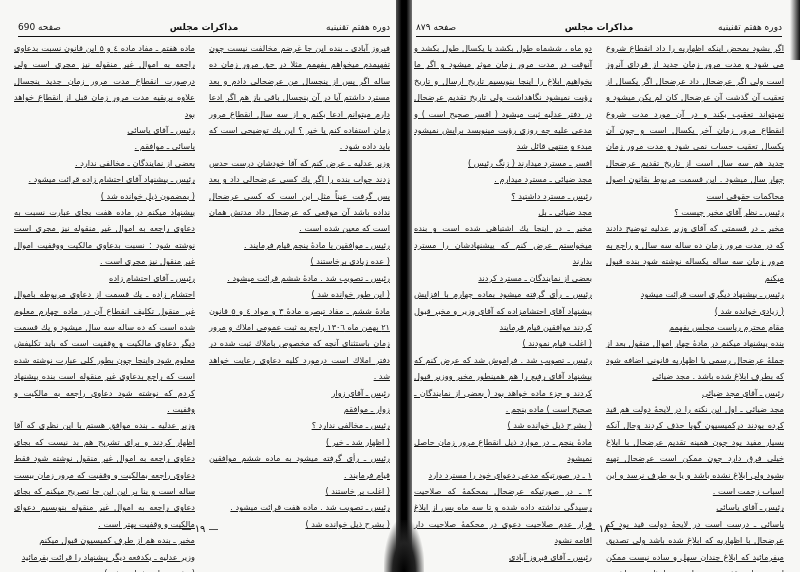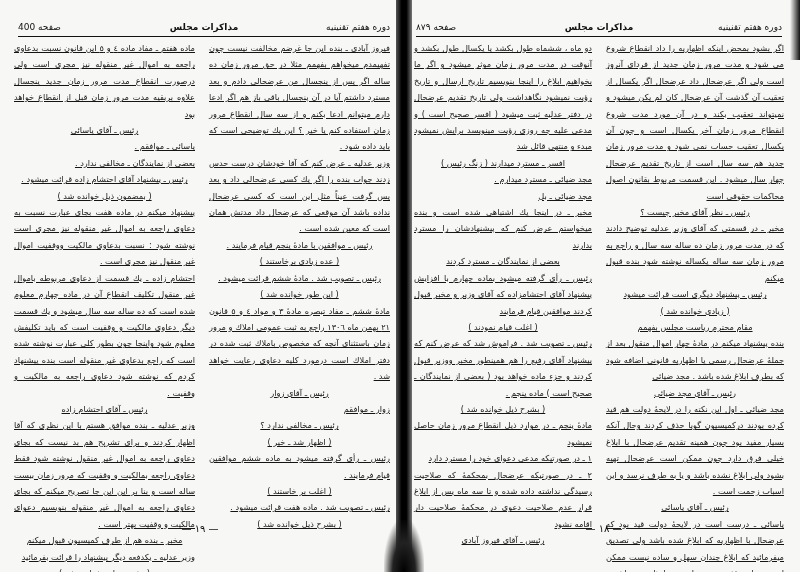--- a/index.html
+++ b/index.html
@@ -14,33 +14,33 @@
   .header{position:absolute;top:20px;left:18px;right:10px;height:16px;border-bottom:1.5px solid #111;font-size:9px;color:#111;}
   .page.right .header{left:8px;right:18px;}
   .header span{position:absolute;top:2px;white-space:nowrap;}
   .h-period{right:0;}
   .h-title{left:50%;transform:translateX(-50%);font-weight:bold;text-align:right;}
   .h-pageno{left:0;}
   .cols{position:absolute;top:40px;left:14px;right:10px;bottom:60px;display:flex;flex-direction:row;gap:14px;}
   .page.right .cols{left:6px;right:16px;}
   .col{flex:1;font-size:8.2px;line-height:16.4px;color:#151515;text-align:justify;}
   .p{margin:0;text-decoration:underline;}
-  .center{text-align:center;}
+  .center{text-align:right;}
   .footer{position:absolute;bottom:38px;left:0;right:0;text-align:center;font-size:10px;color:#111;direction:ltr;}
 </style>
 </head>
 <body>
 
 <div class="spread">
 
   <div class="page left">
     <div class="header">
       <span class="h-period">دوره هفتم تقنینیه</span>
       <span class="h-title">مذاکرات مجلس</span>
-      <span class="h-pageno">صفحه 400</span>
+      <span class="h-pageno">صفحه 690</span>
     </div>
     <div class="cols">
       <div class="col">
           <p class="p">فیروز آبادی ـ بنده این جا غرضم مخالفت نیست چون تفهیمدم میخواهم بفهمم مثلا در حق مرور زمان ده ساله اگر پس از پنجسال من عرضحالی دادم و بعد مسترد داشتم آیا در آن پنجسال باقی باز هم اگر ادعا دارم میتوانم ادعا بکنم و از سه سال انقطاع مرور زمان استفاده کنم یا خیر ؟ این یك توضیحی است که باید داده شود .</p>
           <p class="p">وزیر عدلیه ـ عرض کنم که آقا خودشان درست حدس زدند جواب بنده را اگر یك کسی عرضحالی داد و بعد پس گرفت عیناً مثل این است که کسی عرضحال نداده باشد آن موقعی که عرضحال داد مدتش همان است که معین شده است .</p>
           <p class="p center">رئیس ـ موافقین با مادهٔ پنجم قیام فرمایند .</p>
           <p class="p center">( عده زیادی برخاستند )</p>
           <p class="p center">رئیس ـ تصویب شد . مادهٔ ششم قرائت میشود .</p>
           <p class="p center">( این طور خوانده شد )</p>
           <p class="p">مادهٔ ششم ـ مفاد تبصره مادهٔ ۳ و مواد ٤ و ٥ قانون ۲۱ بهمن ماه ۱۳۰٦ راجع به ثبت عمومی املاك و مرور زمان باستثنای آنچه که مخصوص باملاك ثبت شده در دفتر املاك است درمورد کلیه دعاوی رعایت خواهد شد .</p>
@@ -54,22 +54,22 @@
           <p class="p center">( بشرح ذیل خوانده شد )</p>
         </div>
       <div class="col">
           <p class="p">ماده هفتم ـ مفاد ماده ٤ و ٥ این قانون نسبت بدعاوی راجعه به اموال غیر منقوله نیز مجری است ولی درصورت انقطاع مدت مرور زمان جدید پنجسال علاوه بربقیه مدت مرور زمان قبل از انقطاع خواهد بود</p>
           <p class="p center">رئیس ـ آقای یاسائی</p>
           <p class="p">یاسائی ـ موافقم .</p>
           <p class="p">بعضی از نمایندگان ـ مخالفی ندارد .</p>
           <p class="p center">رئیس ـ پیشنهاد آقای احتشام زاده قرائت میشود .</p>
           <p class="p center">( بمضمون ذیل خوانده شد )</p>
           <p class="p">پیشنهاد میکنم در ماده هفت بجای عبارت نسبت به دعاوی راجعه به اموال غیر منقوله نیز مجری است نوشته شود : نسبت بدعاوی مالکیت ووقفیت اموال غیر منقول نیز مجری است .</p>
+          <p class="p center">رئیس ـ آقای احتشام زاده</p>
           <p class="p">احتشام زاده ـ یك قسمت از دعاوی مربوطه باموال غیر منقول تکلیف انقطاع آن در ماده چهارم معلوم شده است که ده ساله سه سال میشود و یك قسمت دیگر دعاوی مالکیت و وقفیت است که باید تکلیفش معلوم شود واینجا چون بطور کلی عبارت نوشته شده است که راجع بدعاوی غیر منقوله است بنده پیشنهاد کردم که نوشته شود دعاوی راجعه به مالکیت و وقفیت .</p>
-          <p class="p center">رئیس ـ آقای احتشام زاده</p>
           <p class="p">وزیر عدلیه ـ بنده موافق هستم با این نظری که آقا اظهار کردند و برای تشریح هم بد نیست که بجای دعاوی راجعه به اموال غیر منقول نوشته شود فقط دعاوی راجعه بمالکیت و وقفیت که مرور زمان بیست ساله است و بنا بر این این جا تصریح میکنم که بجای دعاوی راجعه به اموال غیر منقوله بنویسیم دعوای مالکیت و وقفیت بهتر است .</p>
           <p class="p center">مخبر ـ بنده هم از طرف کمیسیون قبول میکنم</p>
           <p class="p">وزیر عدلیه ـ یکدفعه دیگر پیشنهاد را قرائت بفرمائید</p>
           <p class="p center">( بشرح سابق خوانده شد )</p>
         </div>
     </div>
     <div class="footer">— ١٩ —</div>
   </div>
 
   <div class="page right">
@@ -89,20 +89,21 @@
           <p class="p">بنده پیشنهاد میکنم در مادهٔ چهار اموال منقول بعد از جملهٔ عرضحال رسمی یا اظهاریه قانونی اضافه شود که بطرف ابلاغ شده باشد . مجد ضیائی</p>
           <p class="p center">رئیس ـ آقای مجد ضیائی</p>
           <p class="p">مجد ضیائی ـ اول این نکته را در لایحهٔ دولت هم قید کرده بودند درکمیسیون گویا حذف کردند وحال آنکه بسیار مفید بود چون همینه تقدیم عرضحال با ابلاغ خیلی فرق دارد چون ممکن است عرضحال تهیه بشود ولی ابلاغ نشده باشد و یا به طرف نرسد و این اسباب زحمت است .</p>
           <p class="p center">رئیس ـ آقای یاسائی</p>
           <p class="p">یاسائی ـ درست است در لایحهٔ دولت قید بود که عرضحال با اظهاریه که ابلاغ شده باشد ولی تصدیق میفرمائید که ابلاغ چندان سهل و ساده نیست ممکن است محل توقف مدعی علیه در جا های دور باشد و ابلاغ یکماه ،</p>
         </div>
       <div class="col">
           <p class="p">دو ماه ، ششماه طول بکشد یا یکسال طول بکشد و آنوقت در مدت مرور زمان موثر میشود و اگر ما بخواهیم ابلاغ را اینجا بنویسیم تاریخ ارسال و تاریخ رؤیت نمیشود نگاهداشت ولی تاریخ تقدیم عرضحال در دفتر عدلیه ثبت میشود ( افسر صحیح است ) و مدعی علیه چه روزی رؤیت مینویسد برایش نمیشود مبدء و منتهی قائل شد</p>
           <p class="p center">افسر ـ مسترد میدارند ( زنگ رئیس )</p>
           <p class="p">مجد ضیائی ـ مسترد میدارم .</p>
+          <p class="p center">رئیس ـ مسترد داشتید ؟</p>
           <p class="p">مجد ضیائی ـ بل</p>
           <p class="p">مخبر ـ در اینجا یك اشتباهی شده است و بنده میخواستم عرض کنم که پیشنهادشان را مسترد بدارند</p>
           <p class="p center">بعضی از نمایندگان ـ مسترد کردند</p>
           <p class="p">رئیس ـ رأی گرفته میشود بماده چهارم با افزایش پیشنهاد آقای احتشامزاده که آقای وزیر و مخبر قبول کردند موافقین قیام فرمایند</p>
           <p class="p center">( اغلب قیام نمودند )</p>
           <p class="p">رئیس ـ تصویب شد . فراموش شد که عرض کنم که پیشنهاد آقای رفیع را هم همینطور مخبر ووزیر قبول کردند و جزء ماده خواهد بود ( بعضی از نمایندگان ـ صحیح است ) ماده پنجم .</p>
           <p class="p center">( بشرح ذیل خوانده شد )</p>
           <p class="p">مادهٔ پنجم ـ در موارد ذیل انقطاع مرور زمان حاصل نمیشود</p>
           <p class="p">۱ ـ در صورتیکه مدعی دعوای خود را مسترد دارد</p>
           <p class="p">۲ ـ در صورتیکه عرضحال بمحکمهٔ که صلاحیت رسیدگی نداشته داده شده و تا سه ماه پس از ابلاغ قرار عدم صلاحیت دعوی در محکمهٔ صلاحیت دار اقامه نشود</p>

